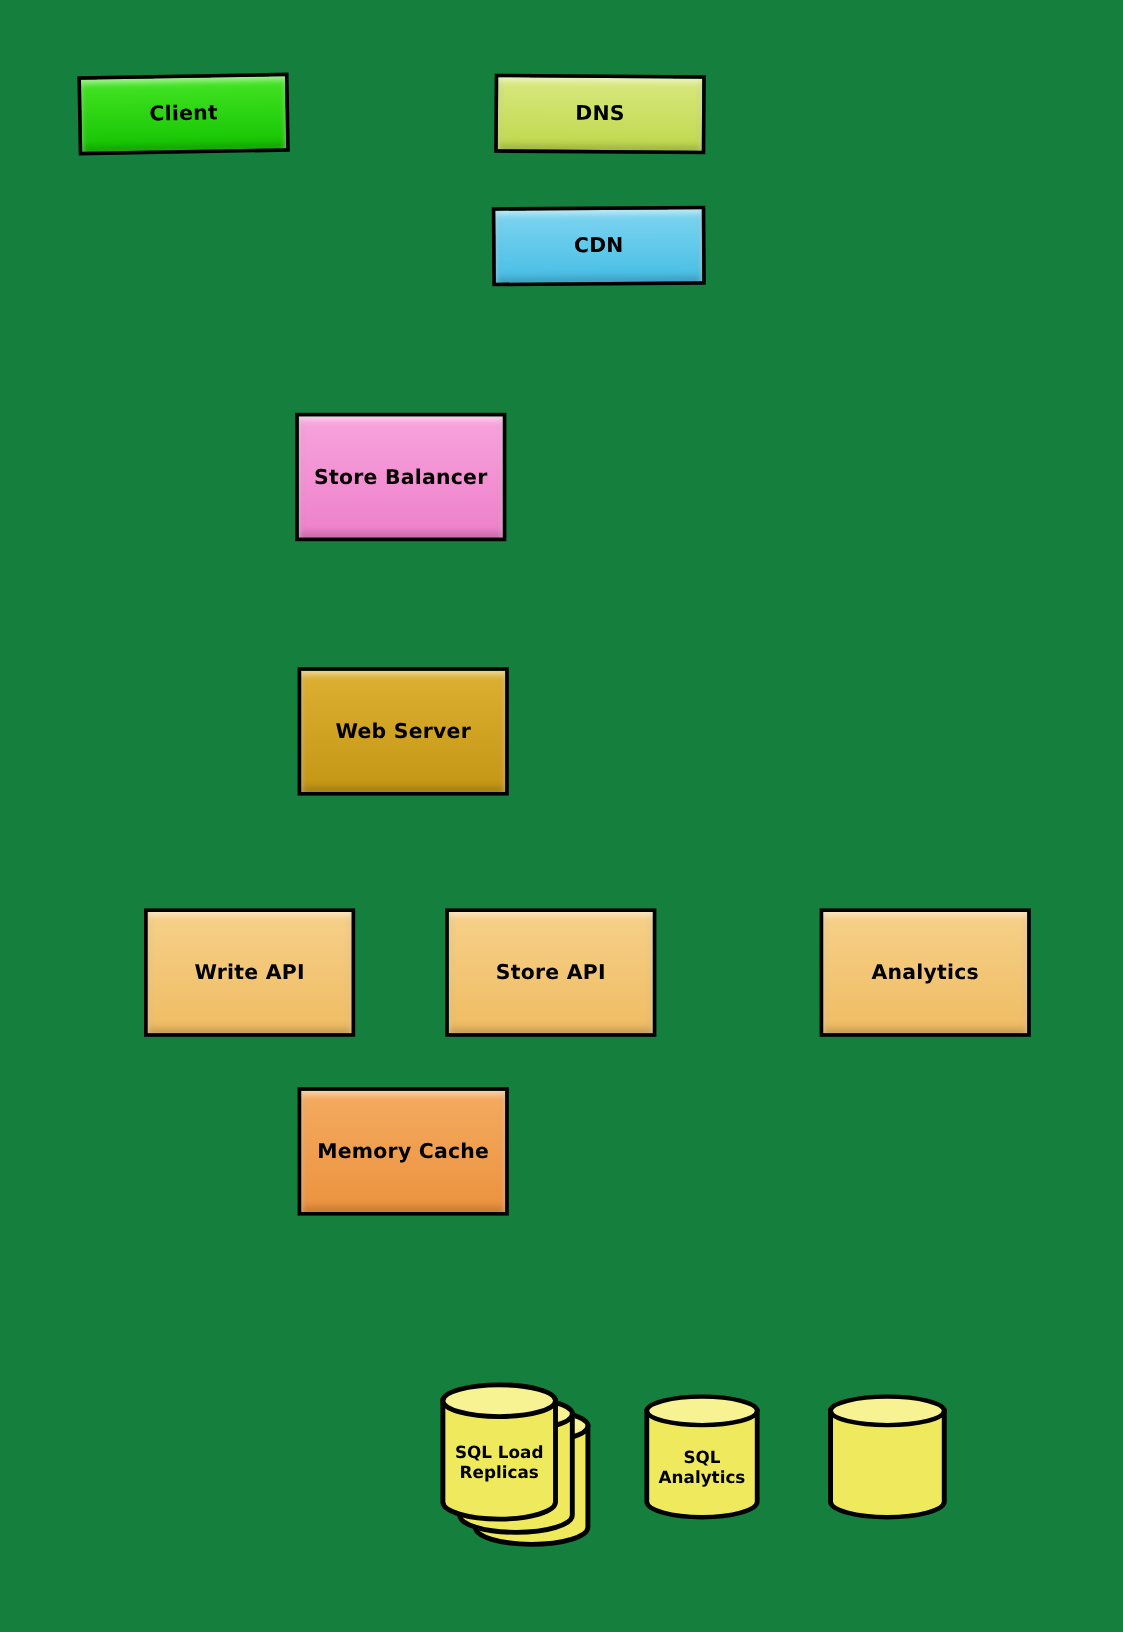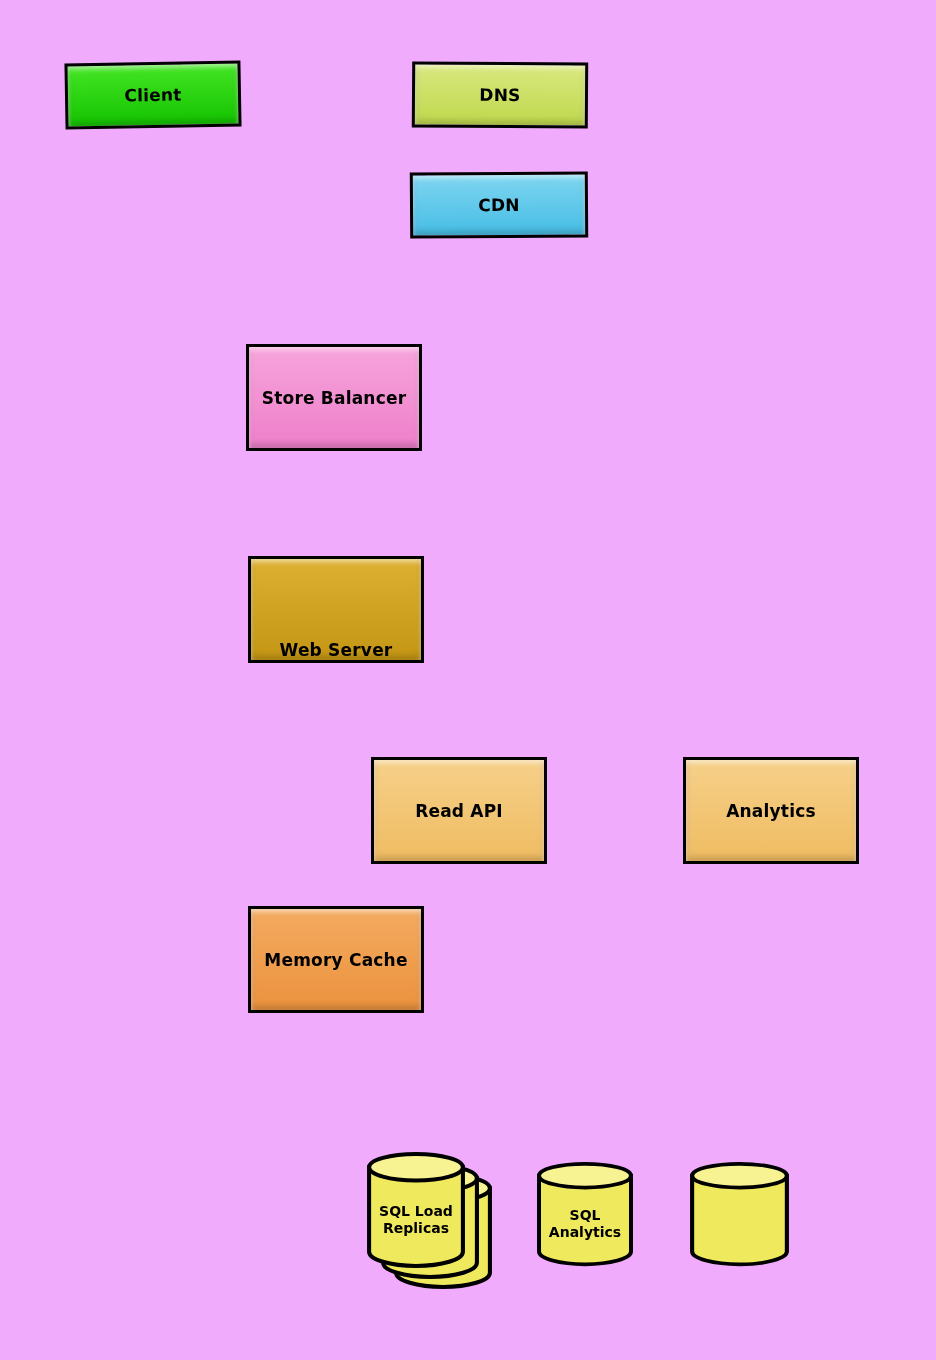--- a/index.html
+++ b/index.html
@@ -59,45 +59,48 @@
     font-weight: bold;
     font-size: 14px;
     line-height: 1.18;
     color: #000;
     z-index: 2;
   }
 </style>
 </head>
 <body>
 
-<div class="canvas" style="background: #f0abfc;">
+<div class="canvas" style="background: #15803d;">
 
   <div class="node" style="left: 65px; top: 62px; width: 176px; height: 66px; transform: rotate(-1deg); --c1: #44e524; --c2: #14c300;">
     <span class="node-label">Client</span>
   </div>
 
   <div class="node" style="left: 412px; top: 62px; width: 176px; height: 66px; transform: rotate(0.4deg); --c1: #d9e87f; --c2: #bfd84d;">
     <span class="node-label">DNS</span>
   </div>
 
   <div class="node" style="left: 410px; top: 172px; width: 178px; height: 66px; transform: rotate(-0.4deg); --c1: #7ed5f0; --c2: #46bde5;">
     <span class="node-label">CDN</span>
   </div>
 
   <div class="node stack" style="left: 246px; top: 344px; width: 176px; height: 107px; --c1: #f7a4dc; --c2: #ee7fca;">
     <span class="node-label">Store Balancer</span>
   </div>
 
-  <div class="node stack" style="left: 248px; top: 556px; width: 176px; height: 107px; align-items: flex-end; --c1: #ddb032; --c2: #c49614;">
+  <div class="node stack" style="left: 248px; top: 556px; width: 176px; height: 107px; --c1: #ddb032; --c2: #c49614;">
     <span class="node-label">Web Server</span>
   </div>
 
+  <div class="node stack" style="left: 120px; top: 757px; width: 176px; height: 107px; --c1: #f6d089; --c2: #efbc62;">
+    <span class="node-label">Write API</span>
+  </div>
 
   <div class="node stack" style="left: 371px; top: 757px; width: 176px; height: 107px; --c1: #f6d089; --c2: #efbc62;">
-    <span class="node-label">Read API</span>
+    <span class="node-label">Store API</span>
   </div>
 
   <div class="node stack" style="left: 683px; top: 757px; width: 176px; height: 107px; align-items: center; --c1: #f6d089; --c2: #efbc62;">
     <span class="node-label">Analytics</span>
   </div>
 
   <div class="node stack" style="left: 248px; top: 906px; width: 176px; height: 107px; --c1: #f4ab60; --c2: #eb923e;">
     <span class="node-label">Memory Cache</span>
   </div>
 

